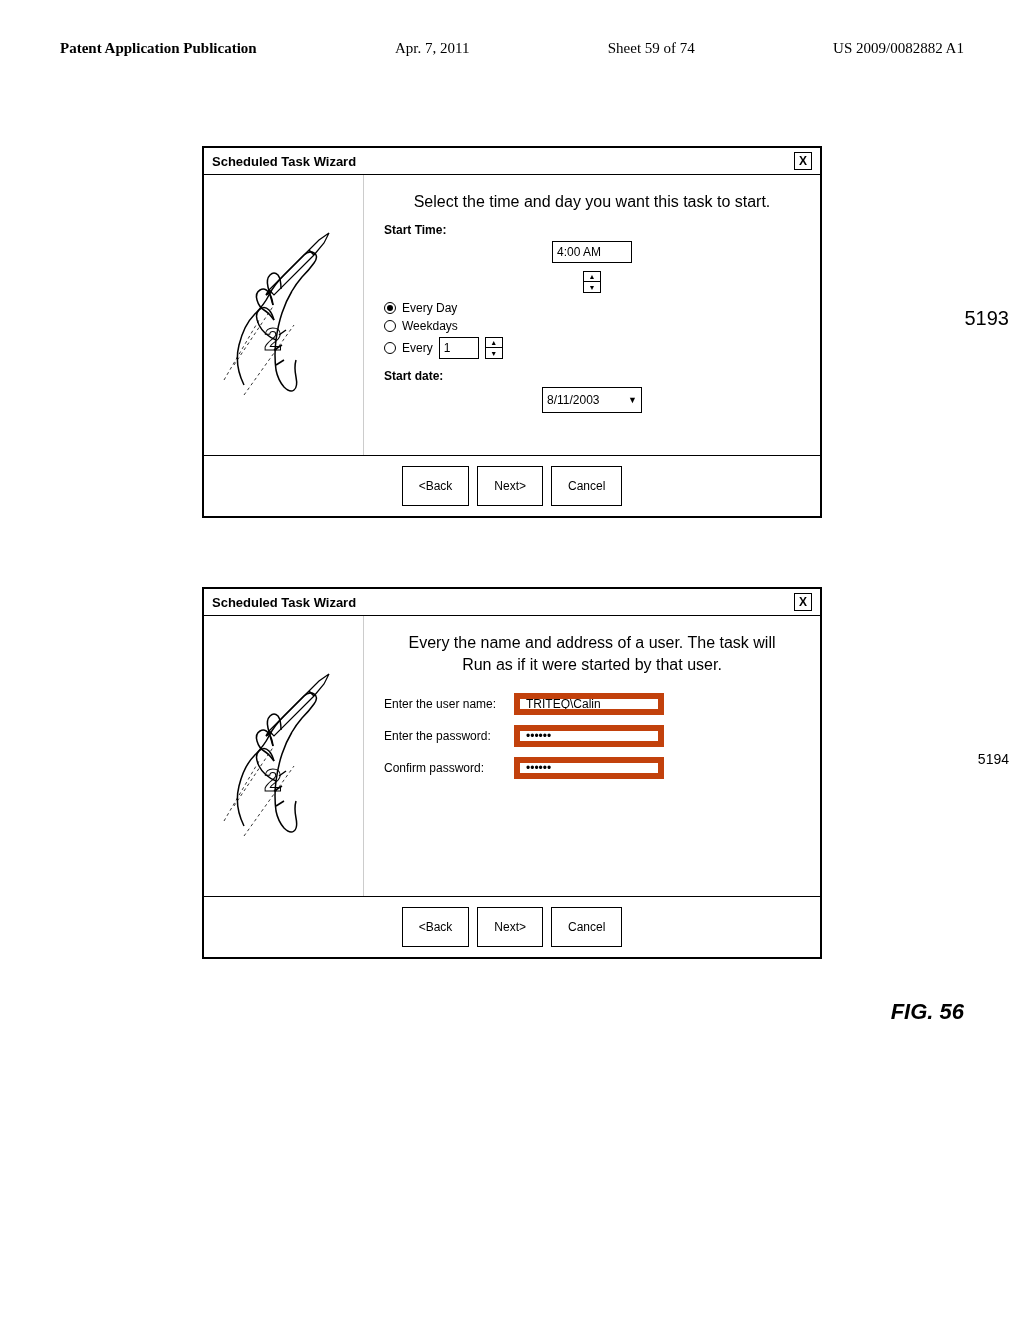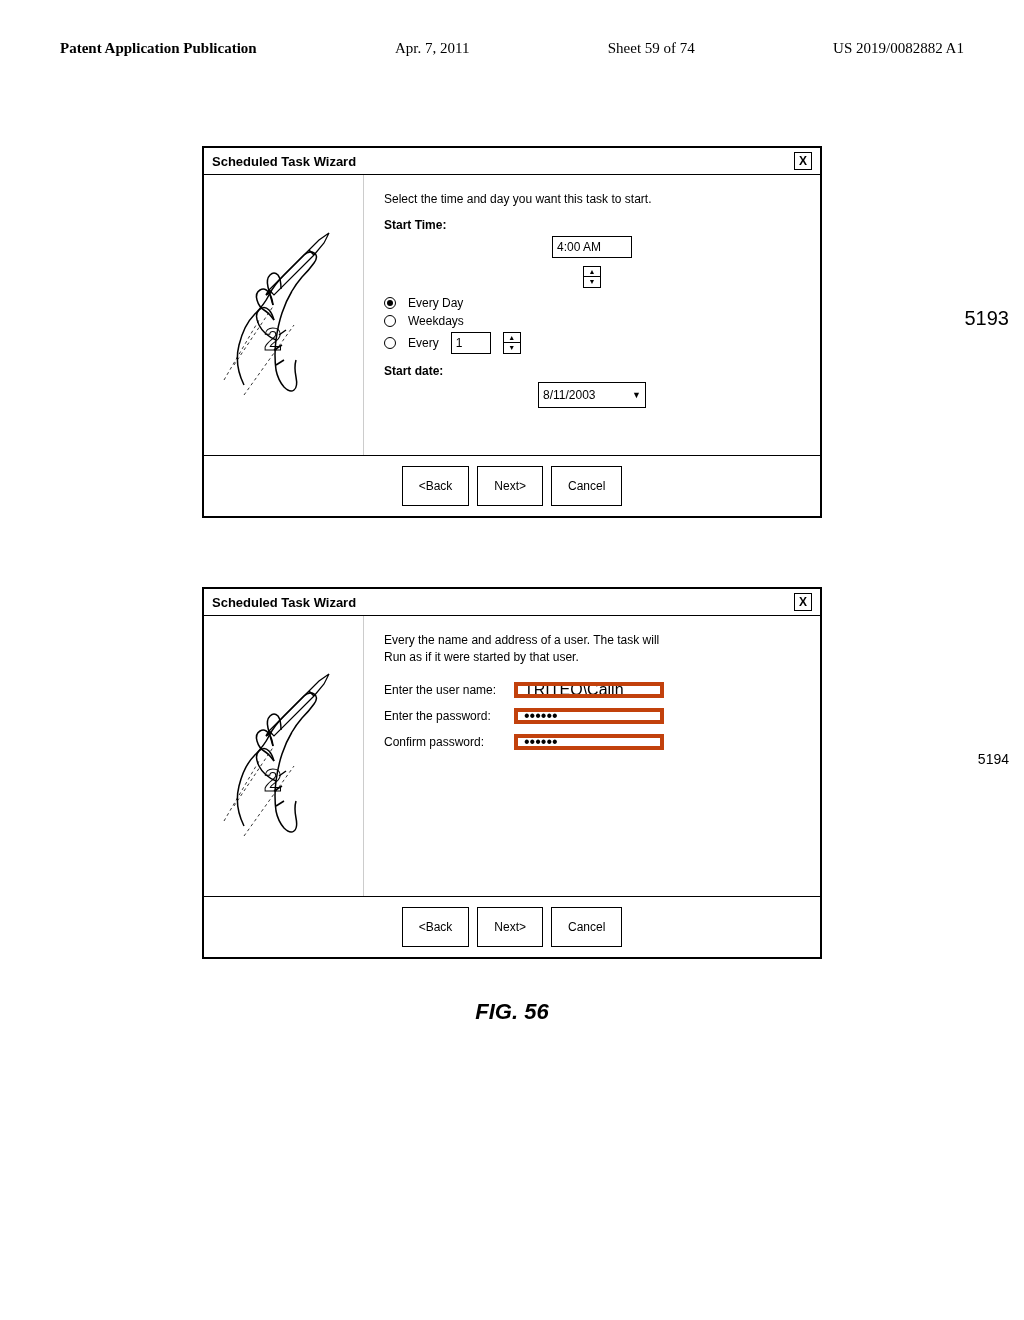--- a/index.html
+++ b/index.html
@@ -153,21 +153,21 @@
       line-height: 1;
       border: none;
       font-size: 7px;
     }
     .spinner-up { border-bottom: 1px solid #000; }
 
     .radio-group { margin-top: 8px; }
     .radio-row {
       display: flex;
       align-items: center;
-      gap: 12px;
+      gap: 6px;
       margin-bottom: 4px;
       font-size: 12px;
     }
     .radio-circle {
       width: 12px;
       height: 12px;
       border-radius: 50%;
       border: 1.5px solid #000;
       display: flex;
       align-items: center;
@@ -179,21 +179,21 @@
       width: 6px;
       height: 6px;
       border-radius: 50%;
       background: #000;
     }
     .dropdown-input {
       border: 1px solid #000;
       padding: 12px 4px;
       font-size: 12px;
       font-family: Arial, sans-serif;
-      width: 108px;
+      width: 100px;
       height: 22px;
       display: flex;
       align-items: center;
       justify-content: space-between;
       cursor: pointer;
     }
     .dropdown-arrow {
       font-size: 9px;
     }
 
@@ -202,31 +202,31 @@
       display: flex;
       align-items: center;
       margin-bottom: 10px;
     }
     .user-form-label {
       font-size: 12px;
       width: 130px;
       flex-shrink: 0;
     }
     .user-form-input {
-      border: 4px solid #c2410c;
+      border: 6px solid #c2410c;
       padding: 2px 6px;
-      font-size: 16px;
+      font-size: 12px;
       font-family: Arial, sans-serif;
       width: 150px;
-      height: 16px;
+      height: 22px;
     }
 
     
     .figure-label {
-      text-align: center;
+      text-align: right;
       font-size: 22px;
       font-weight: bold;
       font-style: italic;
       margin-top: 20px;
       font-family: Arial, sans-serif;
     }
 
     
     .annotation {
       position: absolute;
@@ -237,35 +237,36 @@
       transform: translateY(-50%);
     }
 
     
     .illustration {
       width: 140px;
       height: 220px;
     }
 
     .description-text {
-      font-size: 12px;
+      font-size: 16px;
       font-family: Arial, sans-serif;
       margin-bottom: 8px;
       line-height: 1.4;
+      text-align: center;
     }
   </style>
 </head>
 <body>
 
 <div class="page">
   <div class="header">
     <span class="header-left">Patent Application Publication</span>
     <span class="header-center">Apr. 7, 2011</span>
     <span class="header-center">Sheet 59 of 74</span>
-    <span class="header-right">US 2019/0082882 A1</span>
+    <span class="header-right">US 2009/0082882 A1</span>
   </div>
 
   <div class="dialog-wrapper" style="position: relative;">
     <div class="dialog">
       <div class="dialog-titlebar">
         <span class="dialog-title">Scheduled Task Wizard</span>
         <div class="dialog-close">X</div>
       </div>
       <div class="dialog-body">
 

